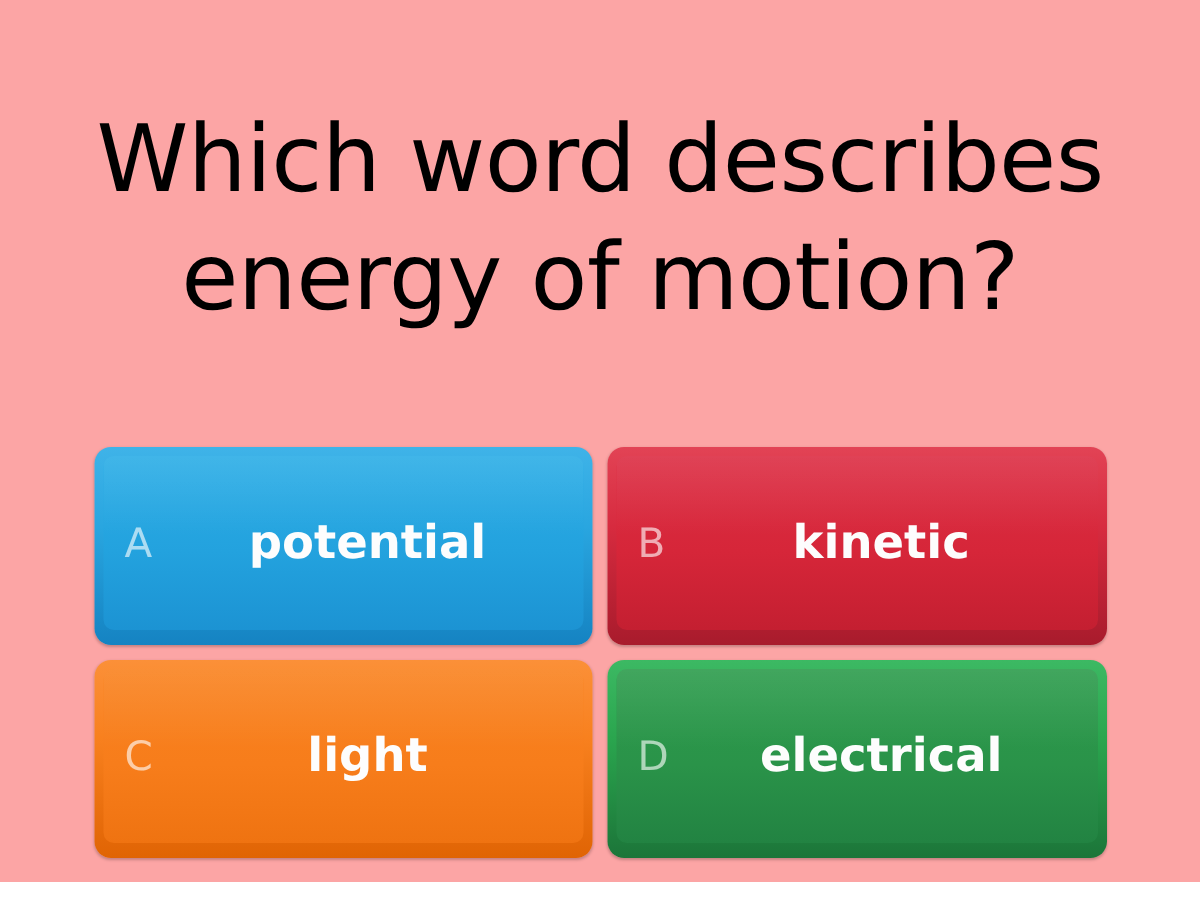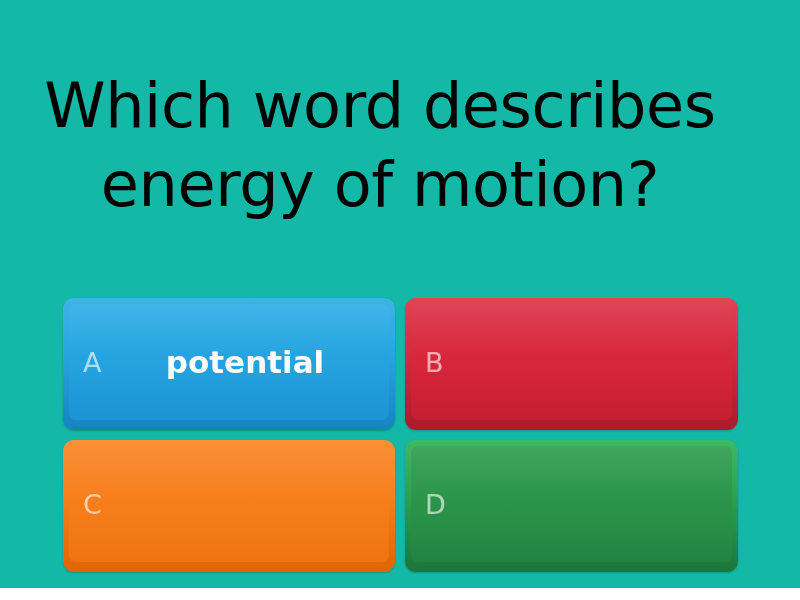--- a/index.html
+++ b/index.html
@@ -14,22 +14,22 @@
     overflow: hidden;
   }
 
   .quiz-slide {
     position: relative;
     width: 800px;
     height: 588px;
     box-sizing: border-box;
     display: flex;
     flex-direction: column;
-    align-items: flex-start;
-    background: #14b8a6;
+    align-items: center;
+    background: #fca5a5;
   }
 
   
   .question-area {
     width: 760px;
     height: 290px;
     display: flex;
     align-items: center;
     justify-content: center;
     box-sizing: border-box;
@@ -167,29 +167,32 @@
     <div class="answer opt-a">
       <div class="answer-face">
         <span class="answer-letter">A</span>
         <span class="answer-label">potential</span>
       </div>
     </div>
 
     <div class="answer opt-b">
       <div class="answer-face">
         <span class="answer-letter">B</span>
+        <span class="answer-label">kinetic</span>
       </div>
     </div>
 
     <div class="answer opt-c">
       <div class="answer-face">
         <span class="answer-letter">C</span>
+        <span class="answer-label">light</span>
       </div>
     </div>
 
     <div class="answer opt-d">
       <div class="answer-face">
         <span class="answer-letter">D</span>
+        <span class="answer-label">electrical</span>
       </div>
     </div>
 
   </div>
 </div>
 
 </body></html>

